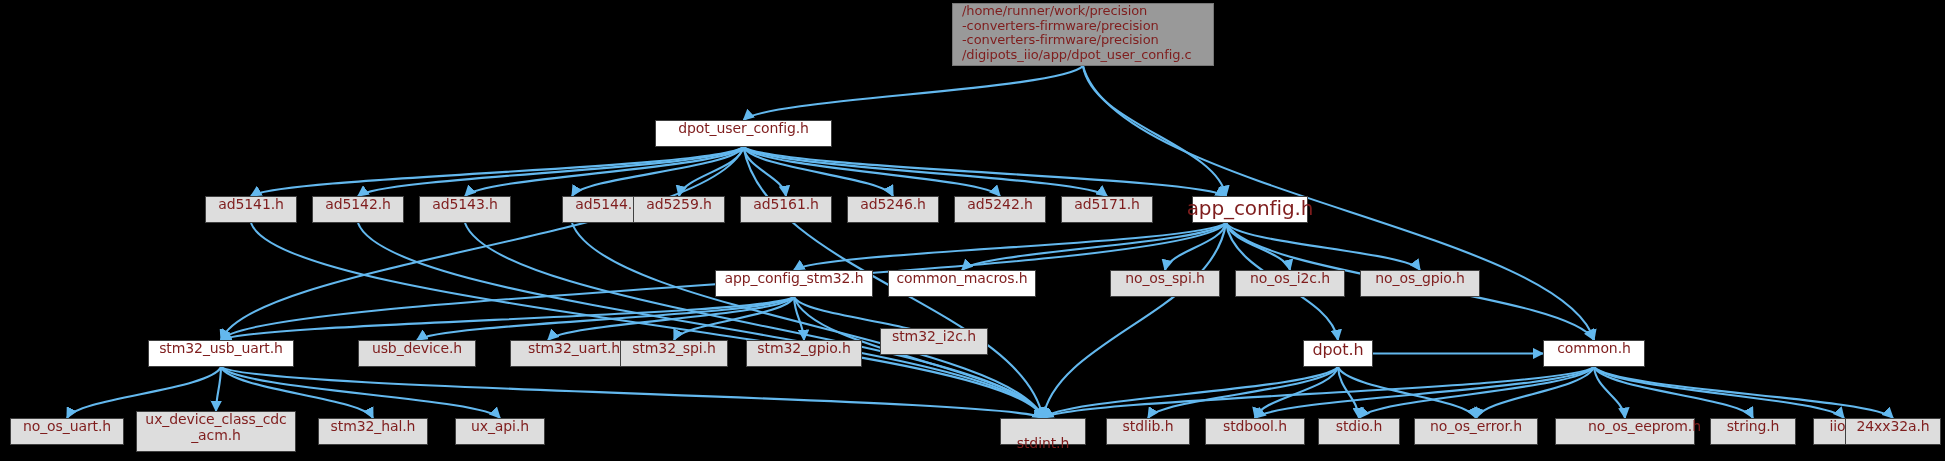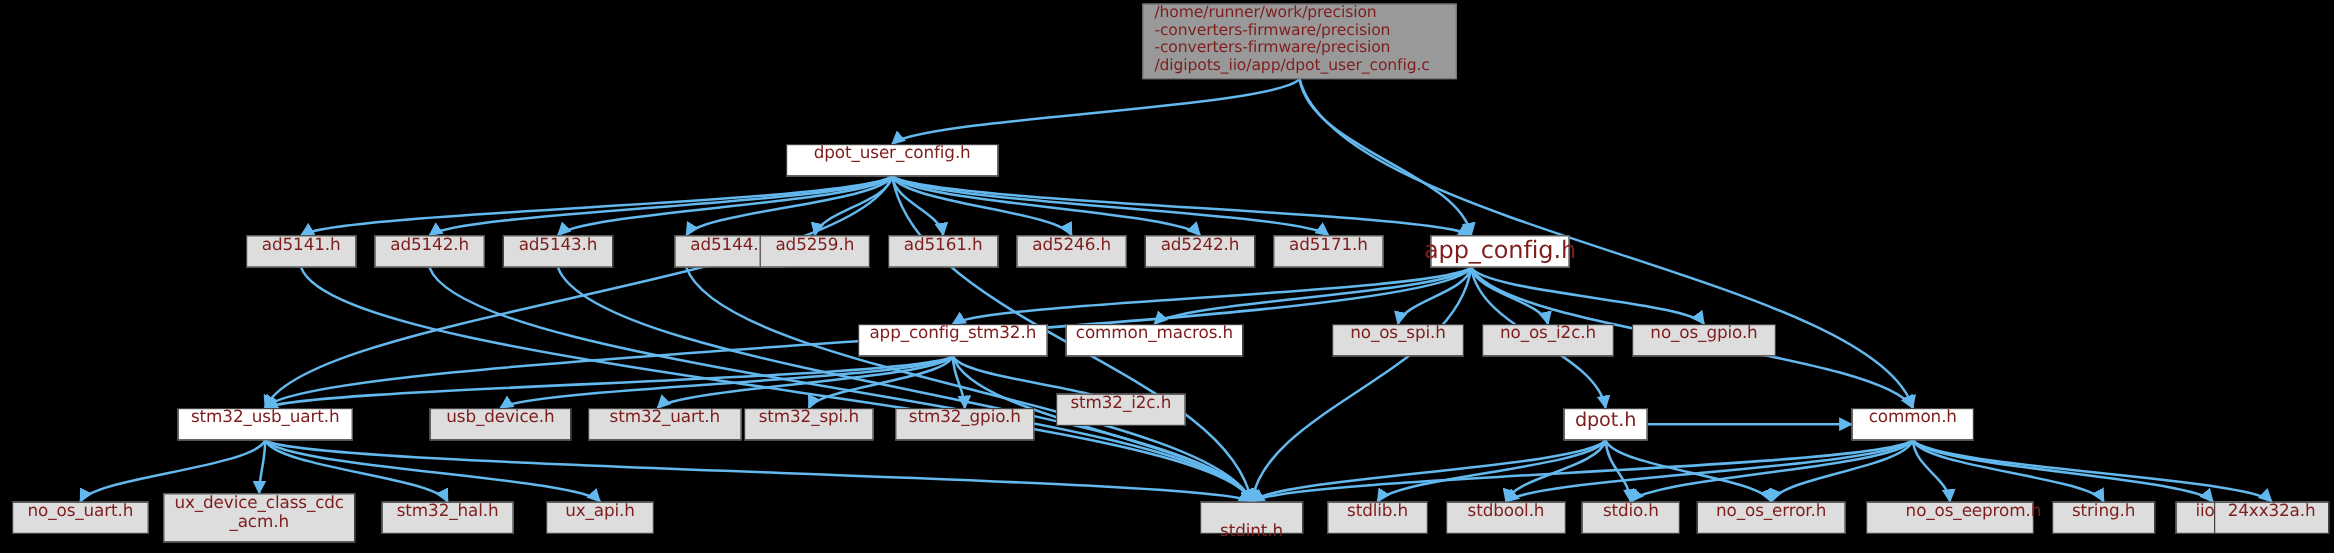--- a/index.html
+++ b/index.html
@@ -171,21 +171,21 @@
       <div class="node white" style="left: 148px; top: 340px; width: 146px; height: 27px; font-size: 14px;">
         <div>
           <span style="display: block;">stm32_usb_uart.h</span>
         </div>
       </div>
       <div class="node grey" style="left: 358px; top: 340px; width: 118px; height: 27px; font-size: 14px;">
         <div>
           <span style="display: block;">usb_device.h</span>
         </div>
       </div>
-      <div class="node grey" style="left: 490px; top: 340px; width: 128px; height: 27px; font-size: 14px;">
+      <div class="node grey" style="left: 510px; top: 340px; width: 128px; height: 27px; font-size: 14px;">
         <div>
           <span style="display: block;">stm32_uart.h</span>
         </div>
       </div>
       <div class="node grey" style="left: 620px; top: 340px; width: 108px; height: 27px; font-size: 14px;">
         <div>
           <span style="display: block;">stm32_spi.h</span>
         </div>
       </div>
       <div class="node grey" style="left: 746px; top: 340px; width: 116px; height: 27px; font-size: 14px;">

